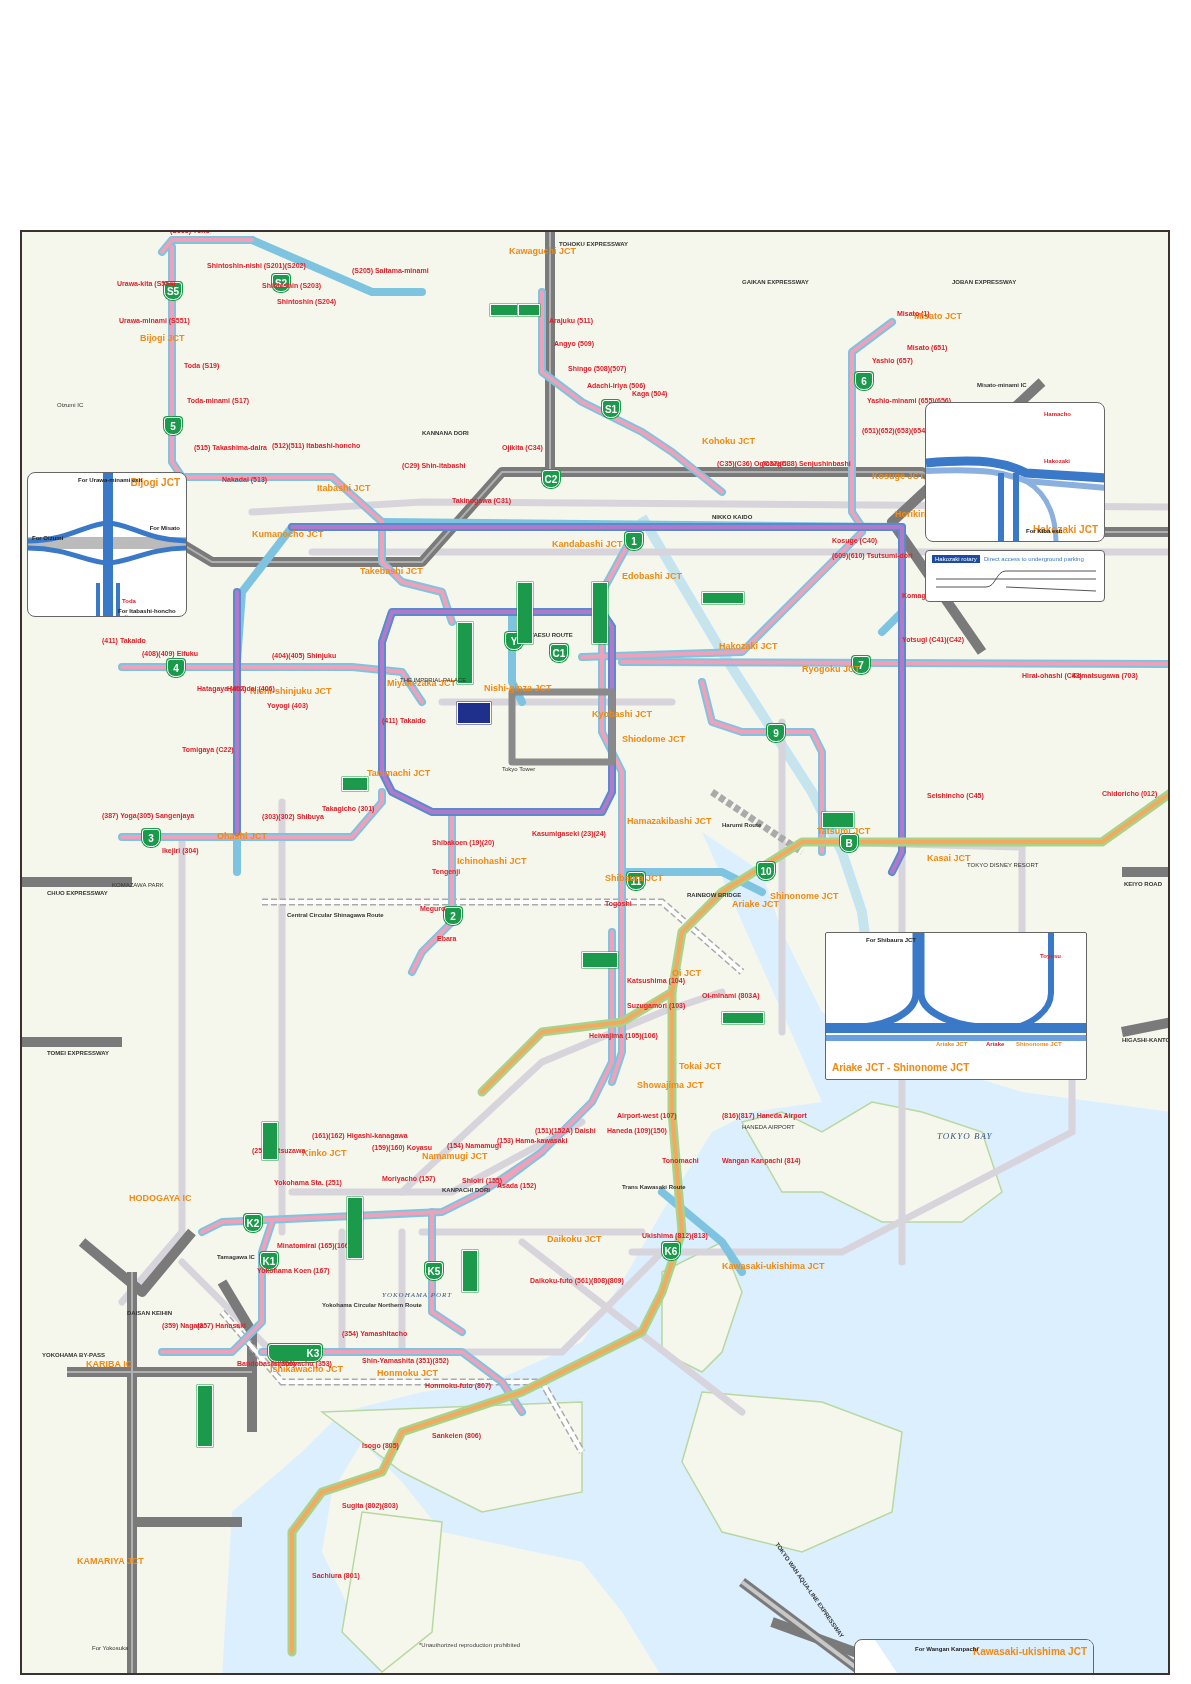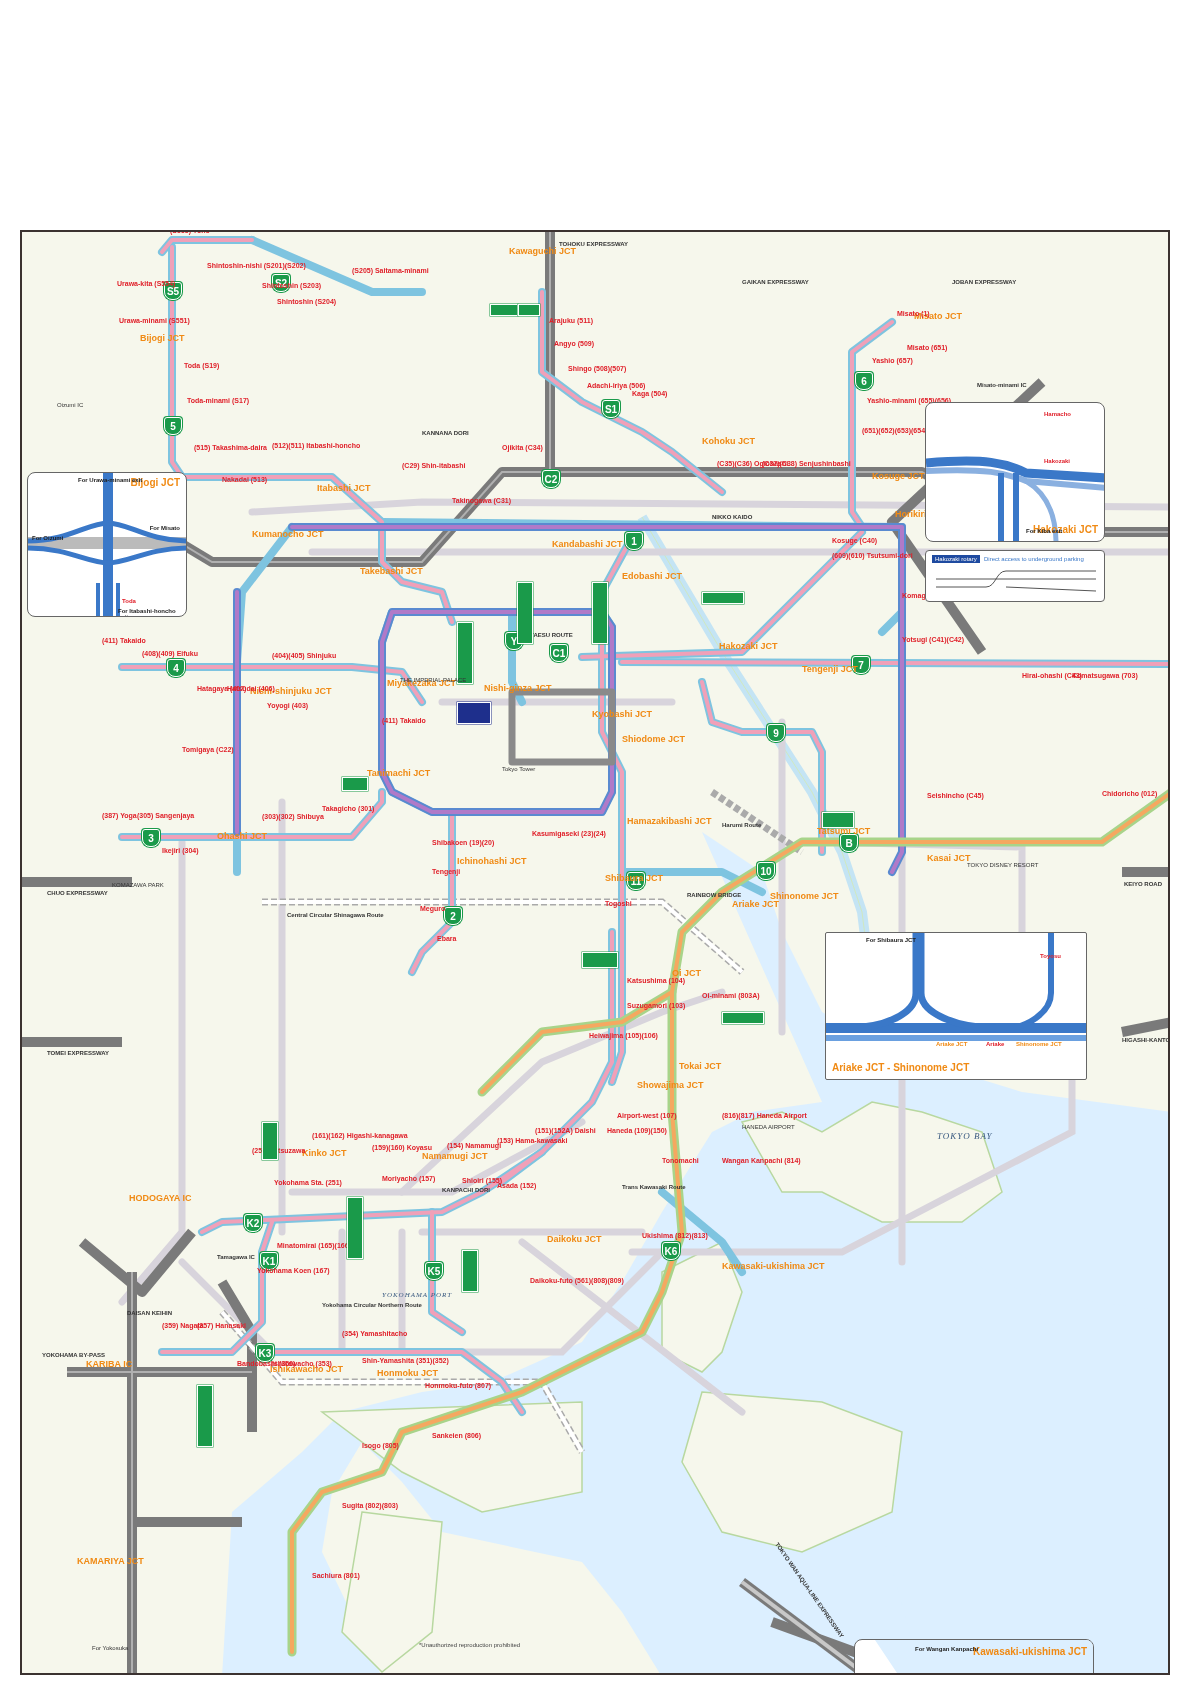--- a/index.html
+++ b/index.html
@@ -233,21 +233,21 @@
     </div>
   <div class="route-shield" style="left:735px;top:630px;">
       <span>10</span>
     </div>
   <div class="route-shield" style="left:238px;top:1020px;">
       <span>K1</span>
     </div>
   <div class="route-shield" style="left:222px;top:982px;">
       <span>K2</span>
     </div>
-  <div class="route-shield" style="left:234px;top:1112px;">
+  <div class="route-shield" style="left:246px;top:1112px;padding-left:36px;">
       <span>K3</span>
     </div>
   <div class="route-shield" style="left:403px;top:1030px;">
       <span>K5</span>
     </div>
   <div class="route-shield" style="left:640px;top:1010px;">
       <span>K6</span>
     </div>
 
   <div class="lbl road" style="left:537px;top:9px;">TOHOKU EXPRESSWAY</div>
@@ -276,21 +276,21 @@
   <div class="lbl jct" style="left:850px;top:240px;">Kosuge JCT</div>
   <div class="lbl jct" style="left:873px;top:278px;">Horikiri JCT</div>
   <div class="lbl jct" style="left:338px;top:335px;">Takebashi JCT</div>
   <div class="lbl jct" style="left:530px;top:308px;">Kandabashi JCT</div>
   <div class="lbl jct" style="left:600px;top:340px;">Edobashi JCT</div>
   <div class="lbl jct" style="left:228px;top:455px;">Nishi-shinjuku JCT</div>
   <div class="lbl jct" style="left:365px;top:447px;">Miyakezaka JCT</div>
   <div class="lbl jct" style="left:462px;top:452px;">Nishi-ginza JCT</div>
   <div class="lbl jct" style="left:570px;top:478px;">Kyobashi JCT</div>
   <div class="lbl jct" style="left:697px;top:410px;">Hakozaki JCT</div>
-  <div class="lbl jct" style="left:780px;top:433px;">Tengenji JCT</div>
+  <div class="lbl jct" style="left:780px;top:433px;">Ryogoku JCT</div>
   <div class="lbl jct" style="left:345px;top:537px;">Tanimachi JCT</div>
   <div class="lbl jct" style="left:435px;top:585px;margin-top:40px;">Ichinohashi JCT</div>
   <div class="lbl jct" style="left:600px;top:503px;">Shiodome JCT</div>
   <div class="lbl jct" style="left:605px;top:585px;">Hamazakibashi JCT</div>
   <div class="lbl jct" style="left:583px;top:642px;">Shibaura JCT</div>
   <div class="lbl jct" style="left:195px;top:600px;">Ohashi JCT</div>
   <div class="lbl jct" style="left:795px;top:595px;">Tatsumi JCT</div>
   <div class="lbl jct" style="left:905px;top:622px;">Kasai JCT</div>
   <div class="lbl jct" style="left:710px;top:668px;">Ariake JCT</div>
   <div class="lbl jct" style="left:748px;top:660px;">Shinonome JCT</div>

